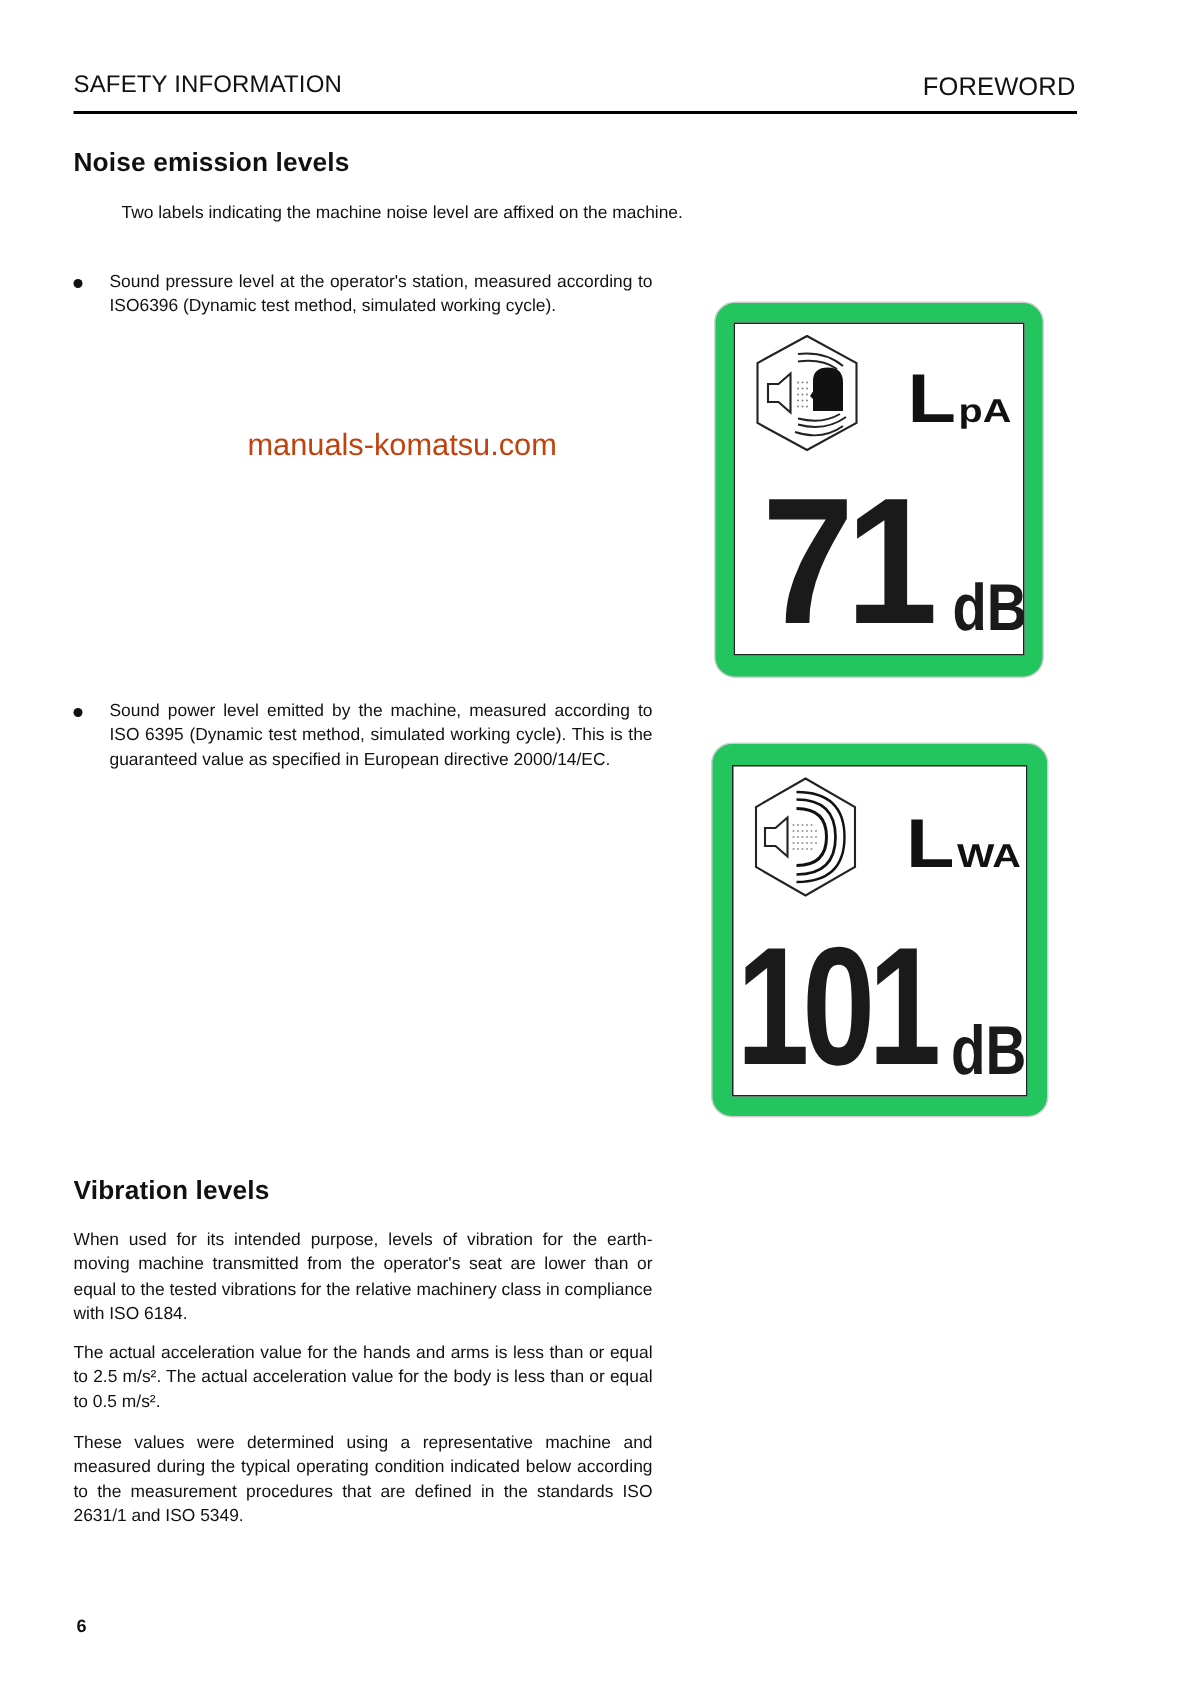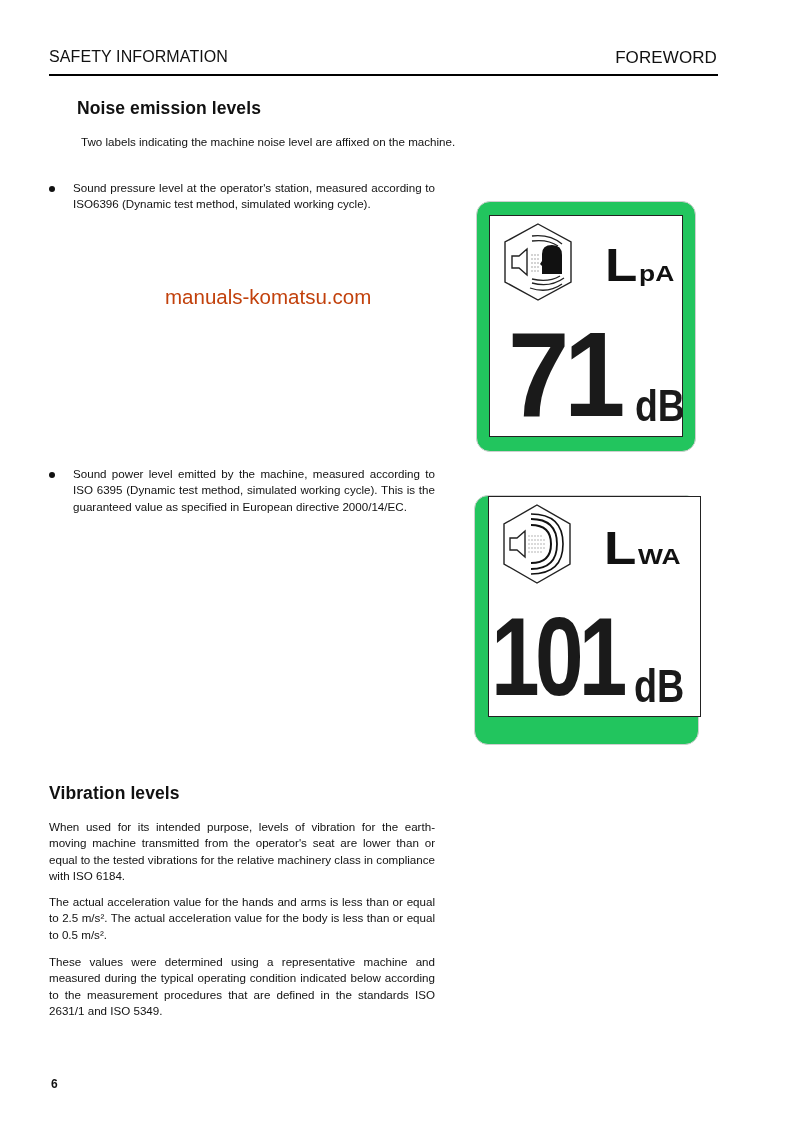--- a/index.html
+++ b/index.html
@@ -23,21 +23,21 @@
     .db { position: absolute; font-family: "Liberation Sans", sans-serif; font-weight: bold; color: #1a1a1a; line-height: 1; transform-origin: left top; white-space: nowrap; }
     .pagenum { position: absolute; left: 51px; top: 1077px; font-size: 12px; font-weight: bold; }
   </style>
 </head>
 <body>
 
 <div class="hdr-left">SAFETY INFORMATION</div>
 <div class="hdr-right">FOREWORD</div>
 <div class="hdr-rule"></div>
 
-<h2 style="top:98px;margin-left:28px;">Noise emission levels</h2>
+<h2 style="top:98px;">Noise emission levels</h2>
 <p class="para" style="top:134px;margin-left:32px;">Two labels indicating the machine noise level are affixed on the machine.</p>
 
 <div class="bullet" style="top:180px;">
   <span class="dot"></span>
   <span class="txt">Sound pressure level at the operator's station, measured according to ISO6396 (Dynamic test method, simulated working cycle).</span>
 </div>
 
 <div class="watermark">manuals-komatsu.com</div>
 
 <div class="bullet" style="top:466px;">
@@ -74,21 +74,21 @@
       <path d="M30,57 Q46,61 58,54" fill="none" stroke="#222" stroke-width="1.3"></path>
       <path d="M28,66 Q46,72 60,62" fill="none" stroke="#222" stroke-width="1.3"></path>
     </svg>
     <div class="lcode" style="left:115px; top:22px;"><span class="big">L</span><span class="sub" style="text-transform:none;">pA</span></div>
     <div class="bigval" style="left:18px; top:98px; font-size:120px; transform:scaleX(0.92); letter-spacing:-6px;">71</div>
     <div class="db" style="left:145px; top:168px; font-size:44px; transform:scaleX(0.85);">dB</div>
   </div>
 </div>
 
 <div class="label-outer" style="left:474px; top:495px; width:223px; height:248px;">
-  <div class="label-inner" style="left:13px; top:0; width:195px; height:219px;padding-left:16px;">
+  <div class="label-inner" style="left:13px; top:14px; width:195px; height:219px;">
     <svg class="sym" style="left:12px; top:6px;" width="72" height="82" viewBox="0 0 72 82">
       <polygon points="36,2 69,21 69,61 36,80 3,61 3,21" fill="none" stroke="#222" stroke-width="1.4"></polygon>
       <polygon points="9,35 16,35 24,28 24,54 16,47 9,47" fill="none" stroke="#222" stroke-width="1.4"></polygon>
       <g fill="#999">
         <circle cx="28" cy="33" r="0.7"></circle>
           <circle cx="31" cy="33" r="0.7"></circle>
           <circle cx="34" cy="33" r="0.7"></circle>
           <circle cx="37" cy="33" r="0.7"></circle>
           <circle cx="40" cy="33" r="0.7"></circle>
         <circle cx="28" cy="37" r="0.7"></circle>

